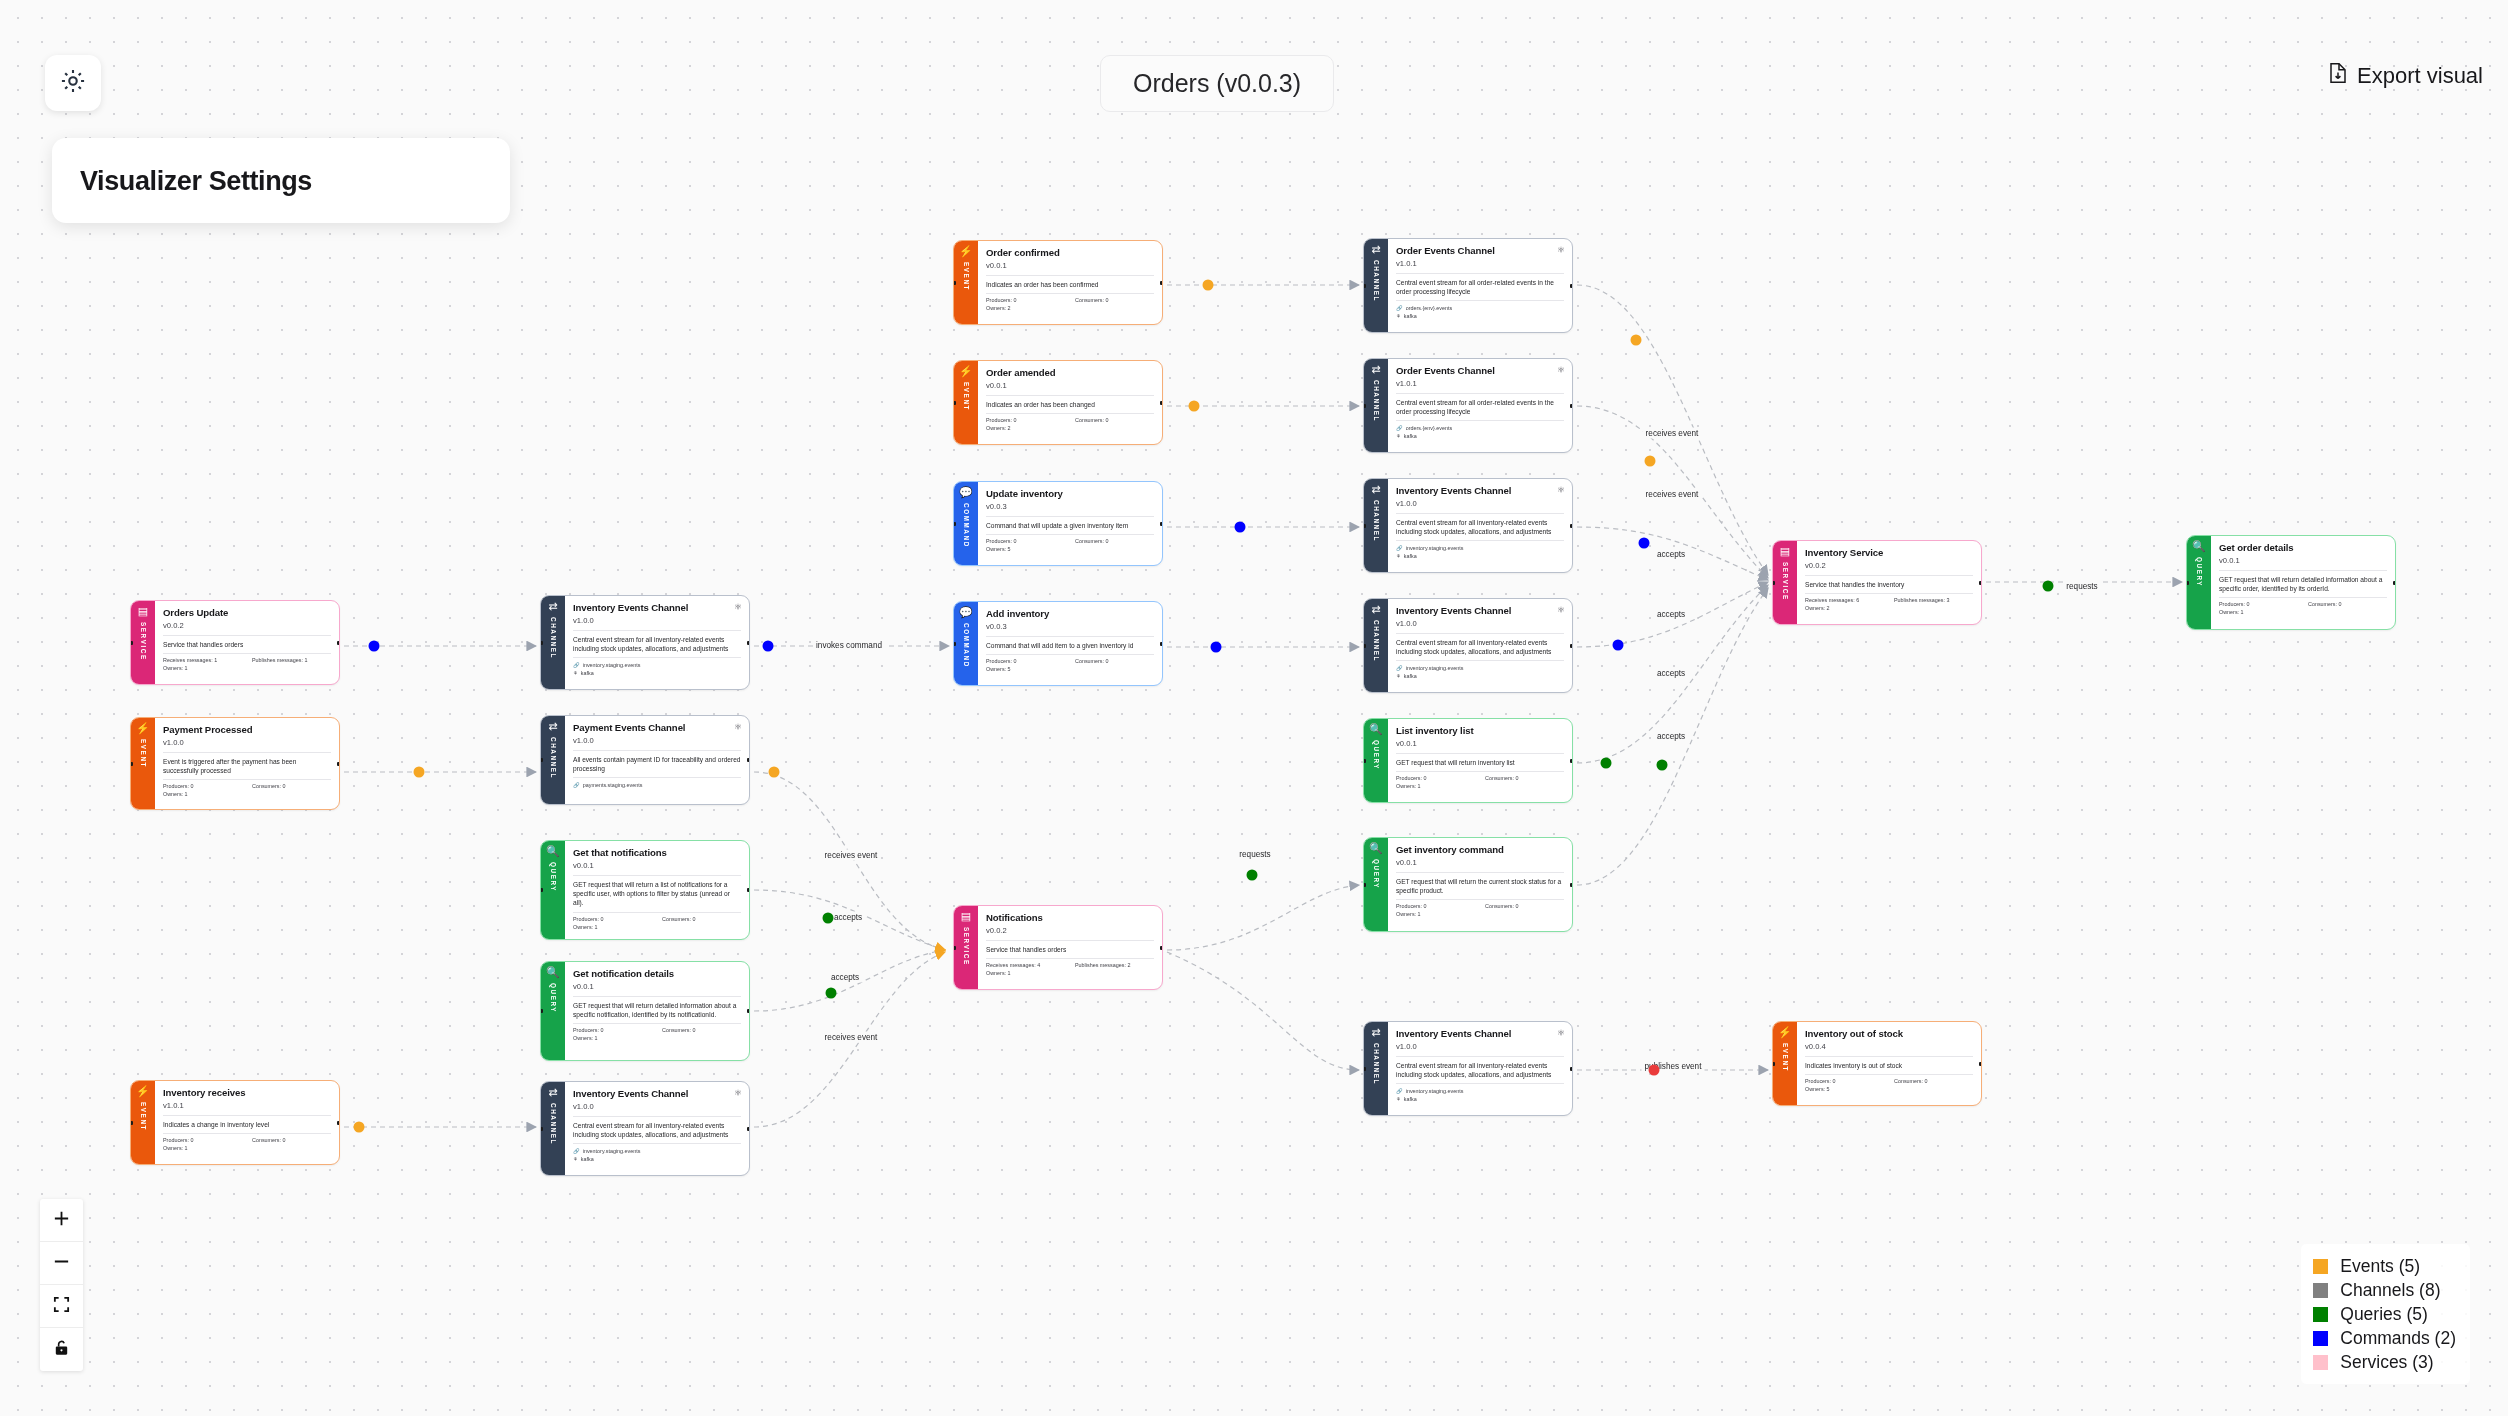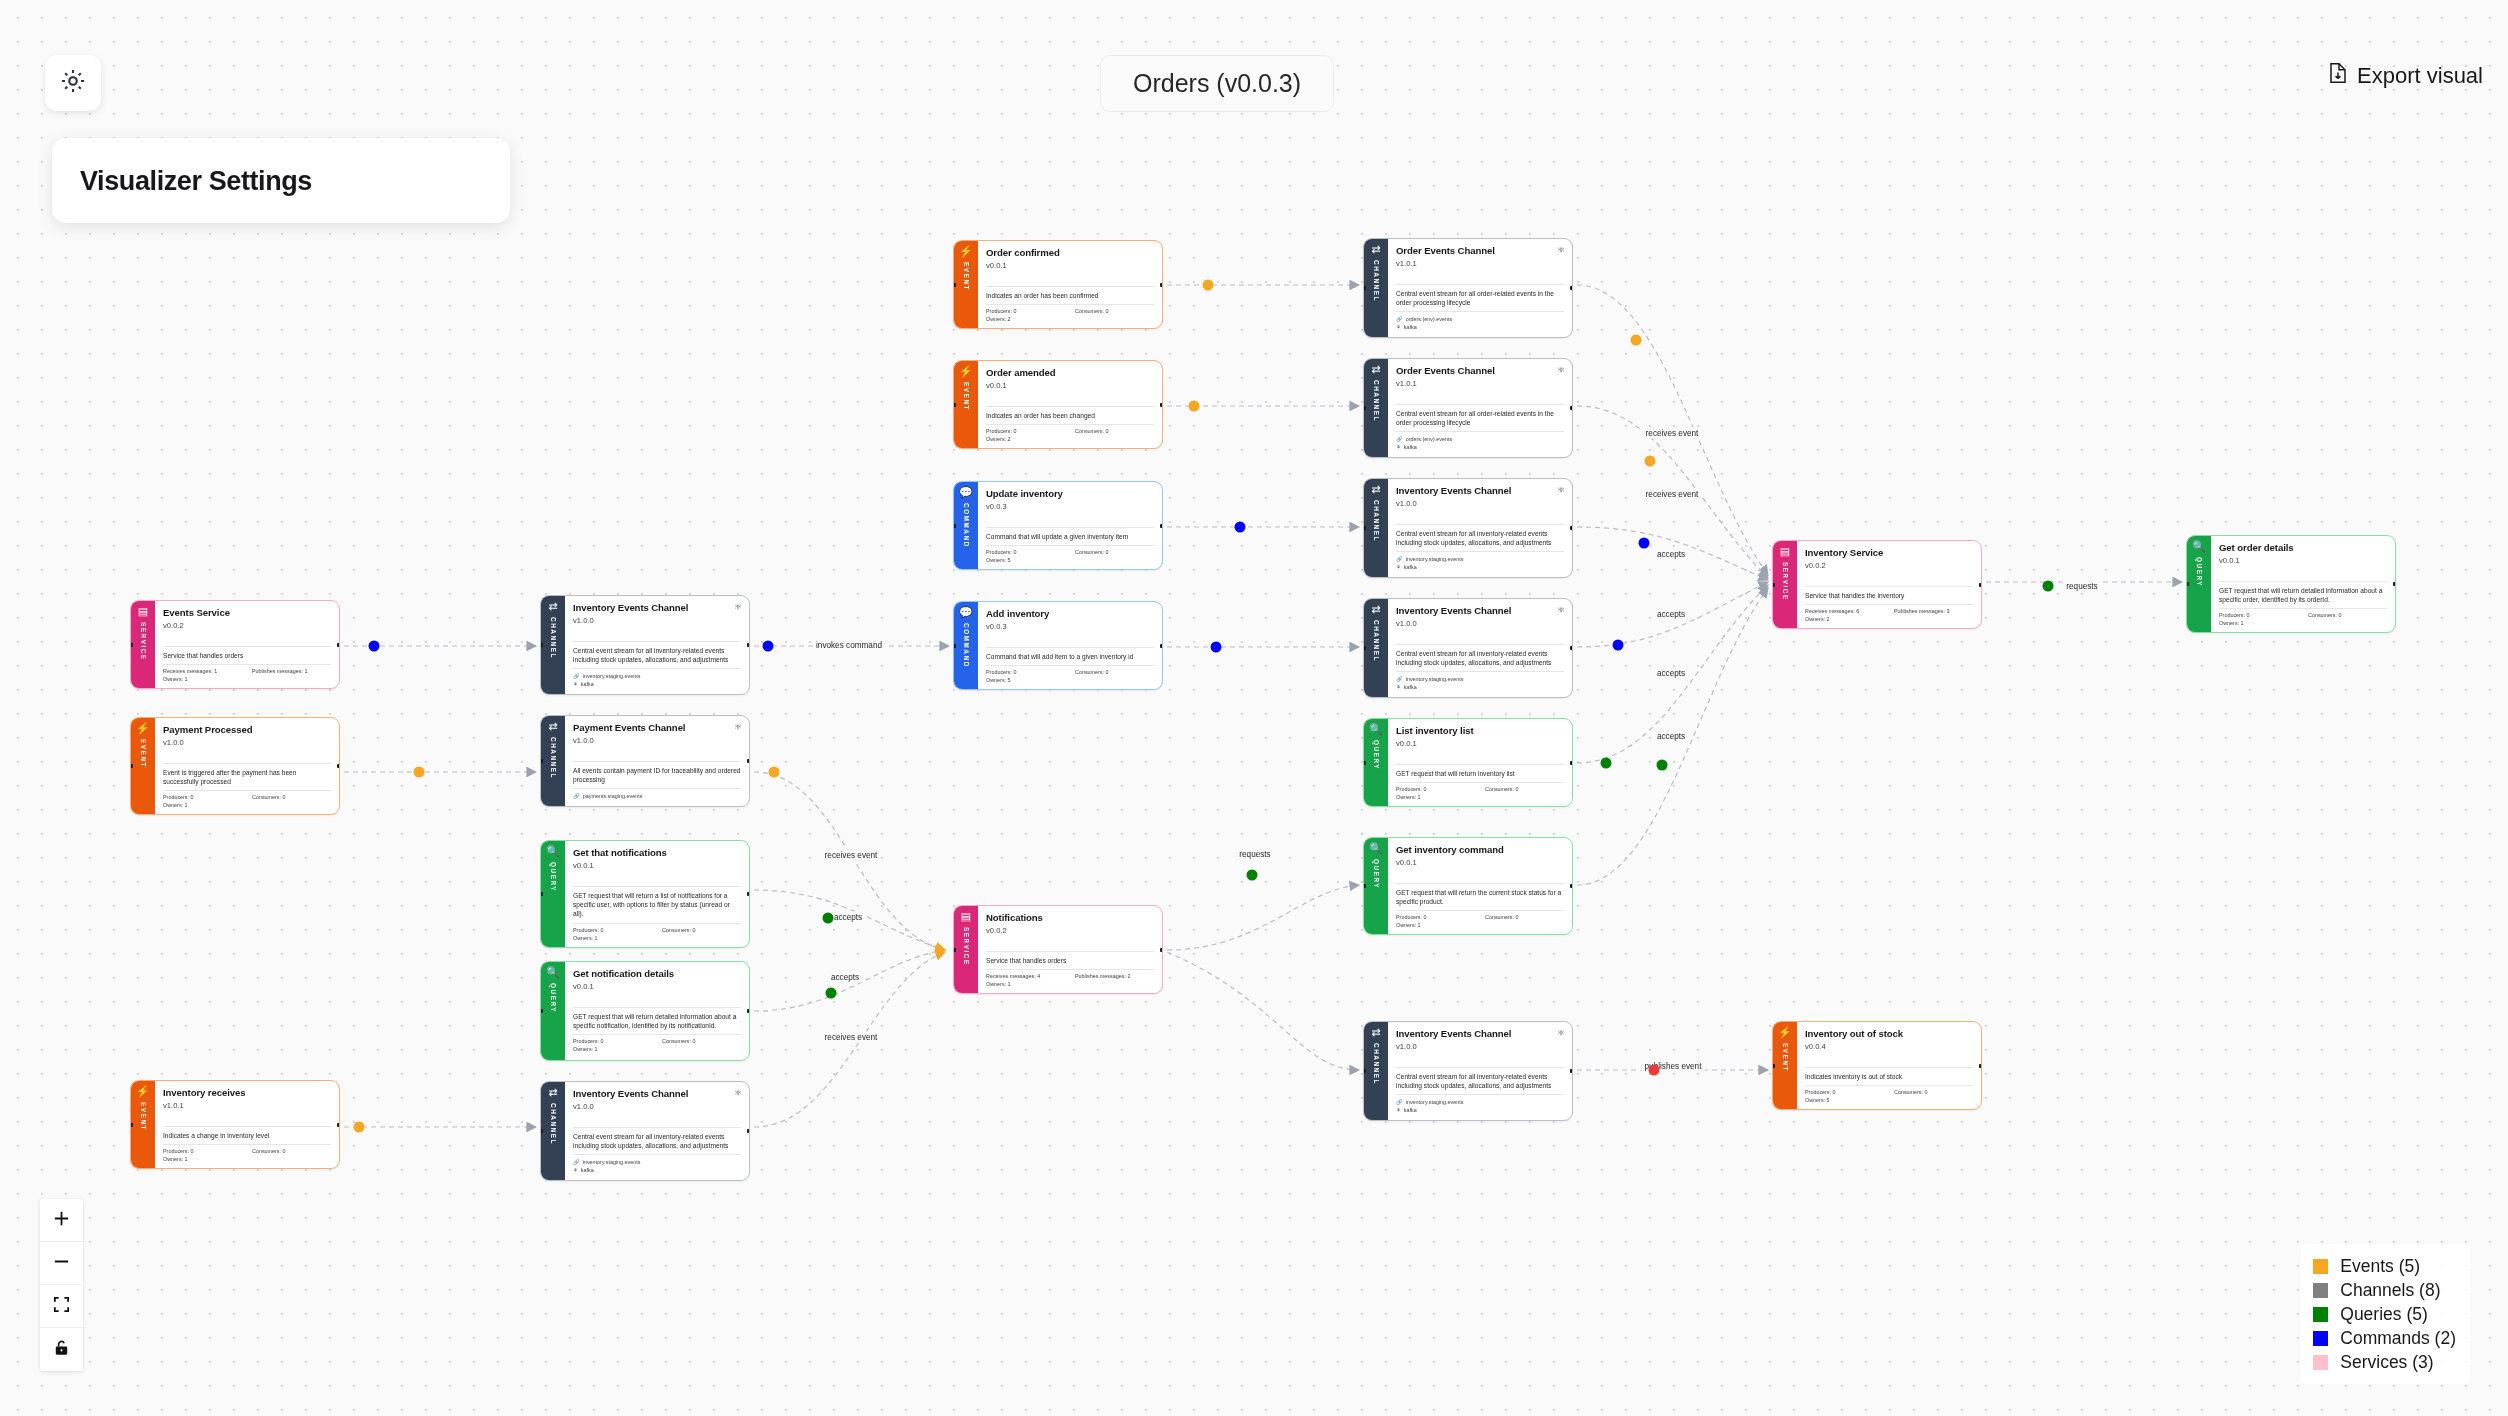--- a/index.html
+++ b/index.html
@@ -33,21 +33,21 @@
     color: #fff;
   }
   .node .spine .gicon { font-size: 11px; line-height: 1; }
   .node .spine .vlabel {
     writing-mode: vertical-rl;
     font-size: 6.3px; font-weight: 700; letter-spacing: 1.6px;
     text-align: left; margin-top: 1px;
   }
   .node .body { flex: 1; padding: 6px 8px 6px 8px; min-width: 0; position: relative; }
   .node .ntitle { font-size: 9.6px; font-weight: 700; letter-spacing: -.1px; line-height: 12px; }
-  .node .nver { font-size: 7.6px; color: #3f3f46; margin-top: 2px; padding-bottom: 16px; border-bottom: 1px solid #e6e6ea; }
+  .node .nver { font-size: 7.6px; color: #3f3f46; margin-top: 2px; padding-bottom: 5px; border-bottom: 1px solid #e6e6ea; }
   .node .ndesc { font-size: 6.6px; color: #27272a; line-height: 9.2px; padding: 4px 0 4px 0; border-bottom: 1px solid #e6e6ea; }
   .node .nmeta { display: flex; gap: 10px; padding-top: 3px; font-size: 5.4px; color: #3f3f46; }
   .node .nmeta .c1 { flex: 1; }
   .node .nmeta .c2 { flex: 1; }
   .node .nmeta2 { font-size: 5.4px; color: #3f3f46; padding-top: 2px; }
   .node .nsub { font-size: 5.4px; color: #3f3f46; padding-top: 3px; line-height: 8px; }
   .node .nsub div { display: flex; align-items: center; gap: 3px; }
   .node .corner-icon { position: absolute; top: 6px; right: 7px; font-size: 9px; color: #52525b; }
 
   .node.event { border: 1px solid #f6ae77; }
@@ -282,21 +282,21 @@
     <span class="port l"></span>
     <span class="port r"></span>
       </div>
       <div class="node service" style="left: 130px; top: 600px; width: 210px; min-height: 85px;">
     <div class="spine">
       <span class="gicon">▤</span>
       <span class="vlabel">SERVICE</span>
     </div>
     <div class="body">
 
-      <div class="ntitle">Events Service</div>
+      <div class="ntitle">Orders Update</div>
       <div class="nver">v0.0.2</div>
       <div class="ndesc">Service that handles orders</div>
 
         <div class="nmeta">
           <span class="c1">Receives messages: 1</span>
           <span class="c2">Publishes messages: 1</span>
         </div>
         <div class="nmeta2">Owners: 1</div>
     </div>
     <span class="port l"></span>

